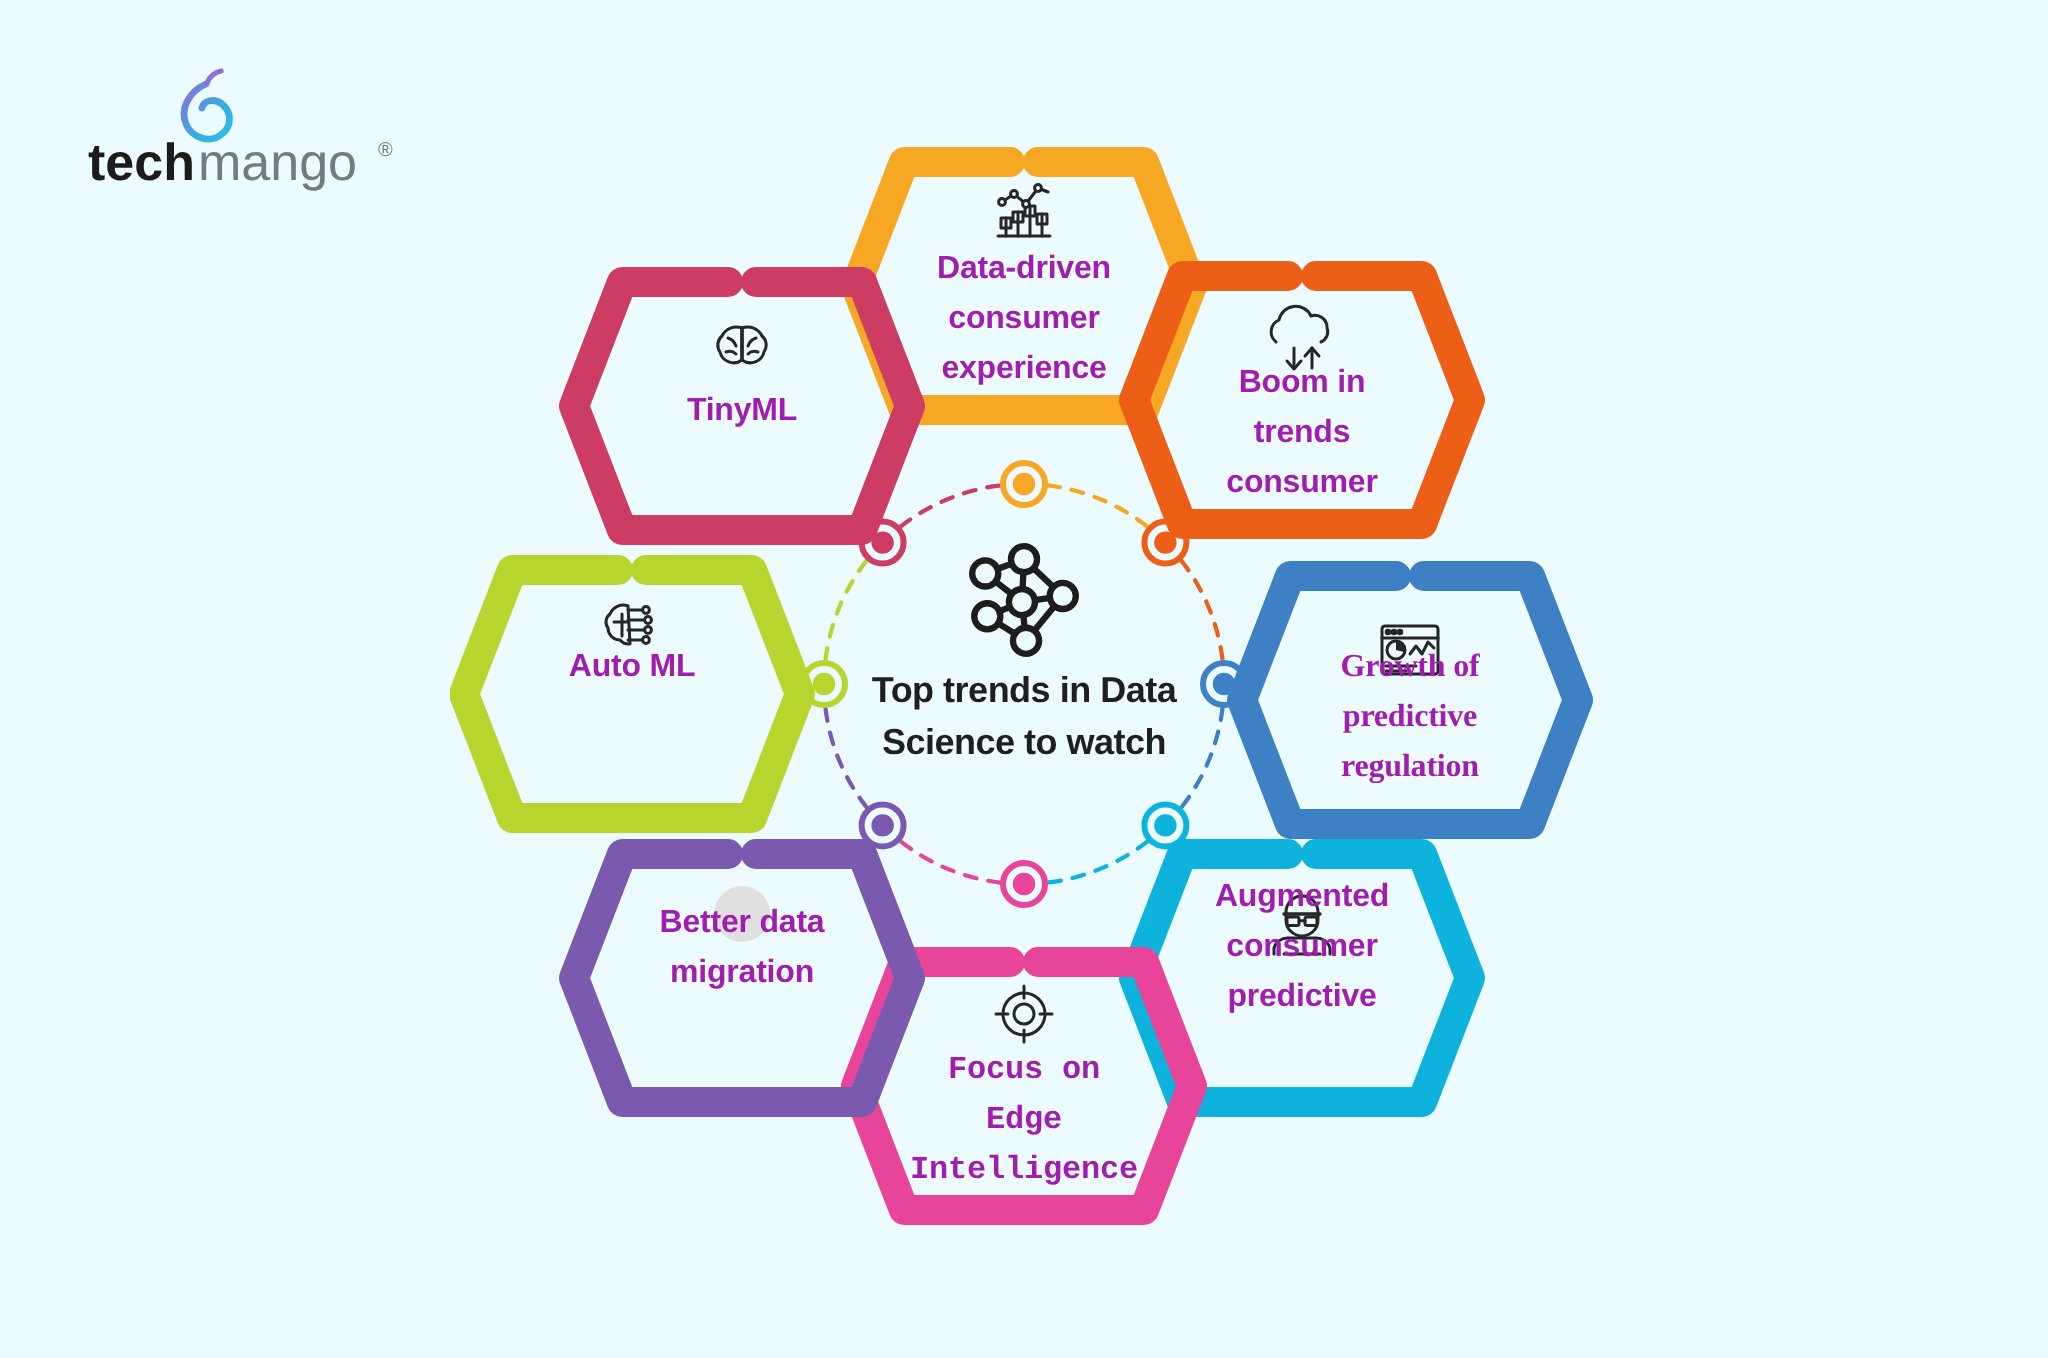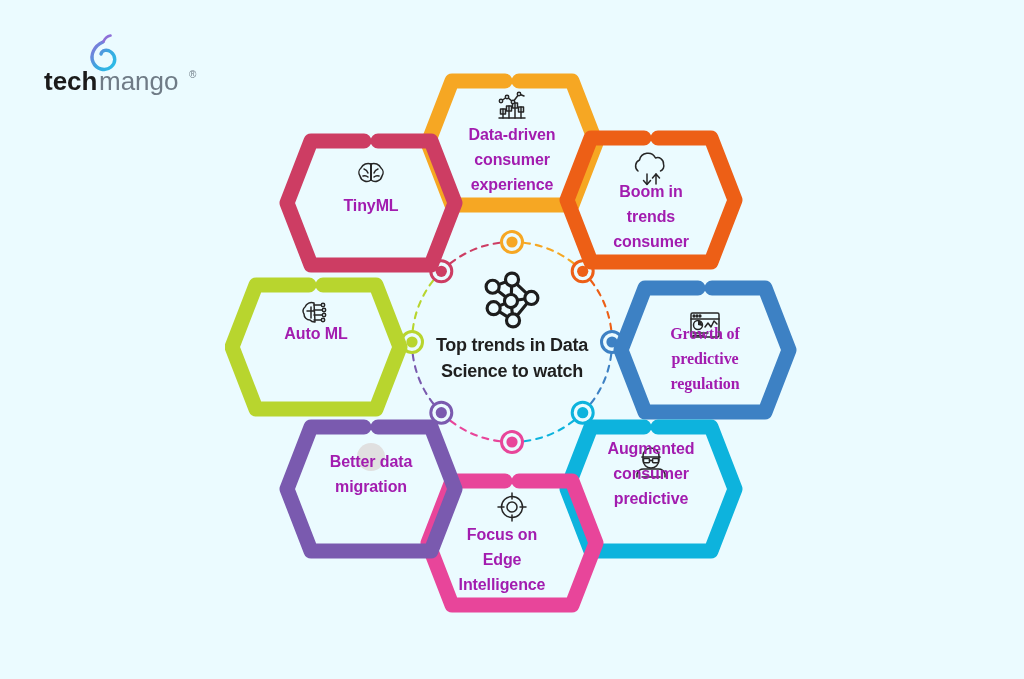--- a/index.html
+++ b/index.html
@@ -307,21 +307,21 @@
     <div>predictive</div>
     <div>regulation</div>
   </div>
 
   <div class="node-label" style="left:366px; top:382px;">
     <div>Augmented</div>
     <div>consumer</div>
     <div>predictive</div>
   </div>
 
-  <div class="node-label" style="left:217px; top:468px;">
+  <div class="node-label" style="left:227px; top:468px;font-family:Liberation Mono, monospace;">
     <div>Focus on</div>
     <div>Edge</div>
     <div>Intelligence</div>
   </div>
 
   <div class="node-label" style="left:86px; top:395px;">
     <div>Better data</div>
     <div>migration</div>
   </div>
 

